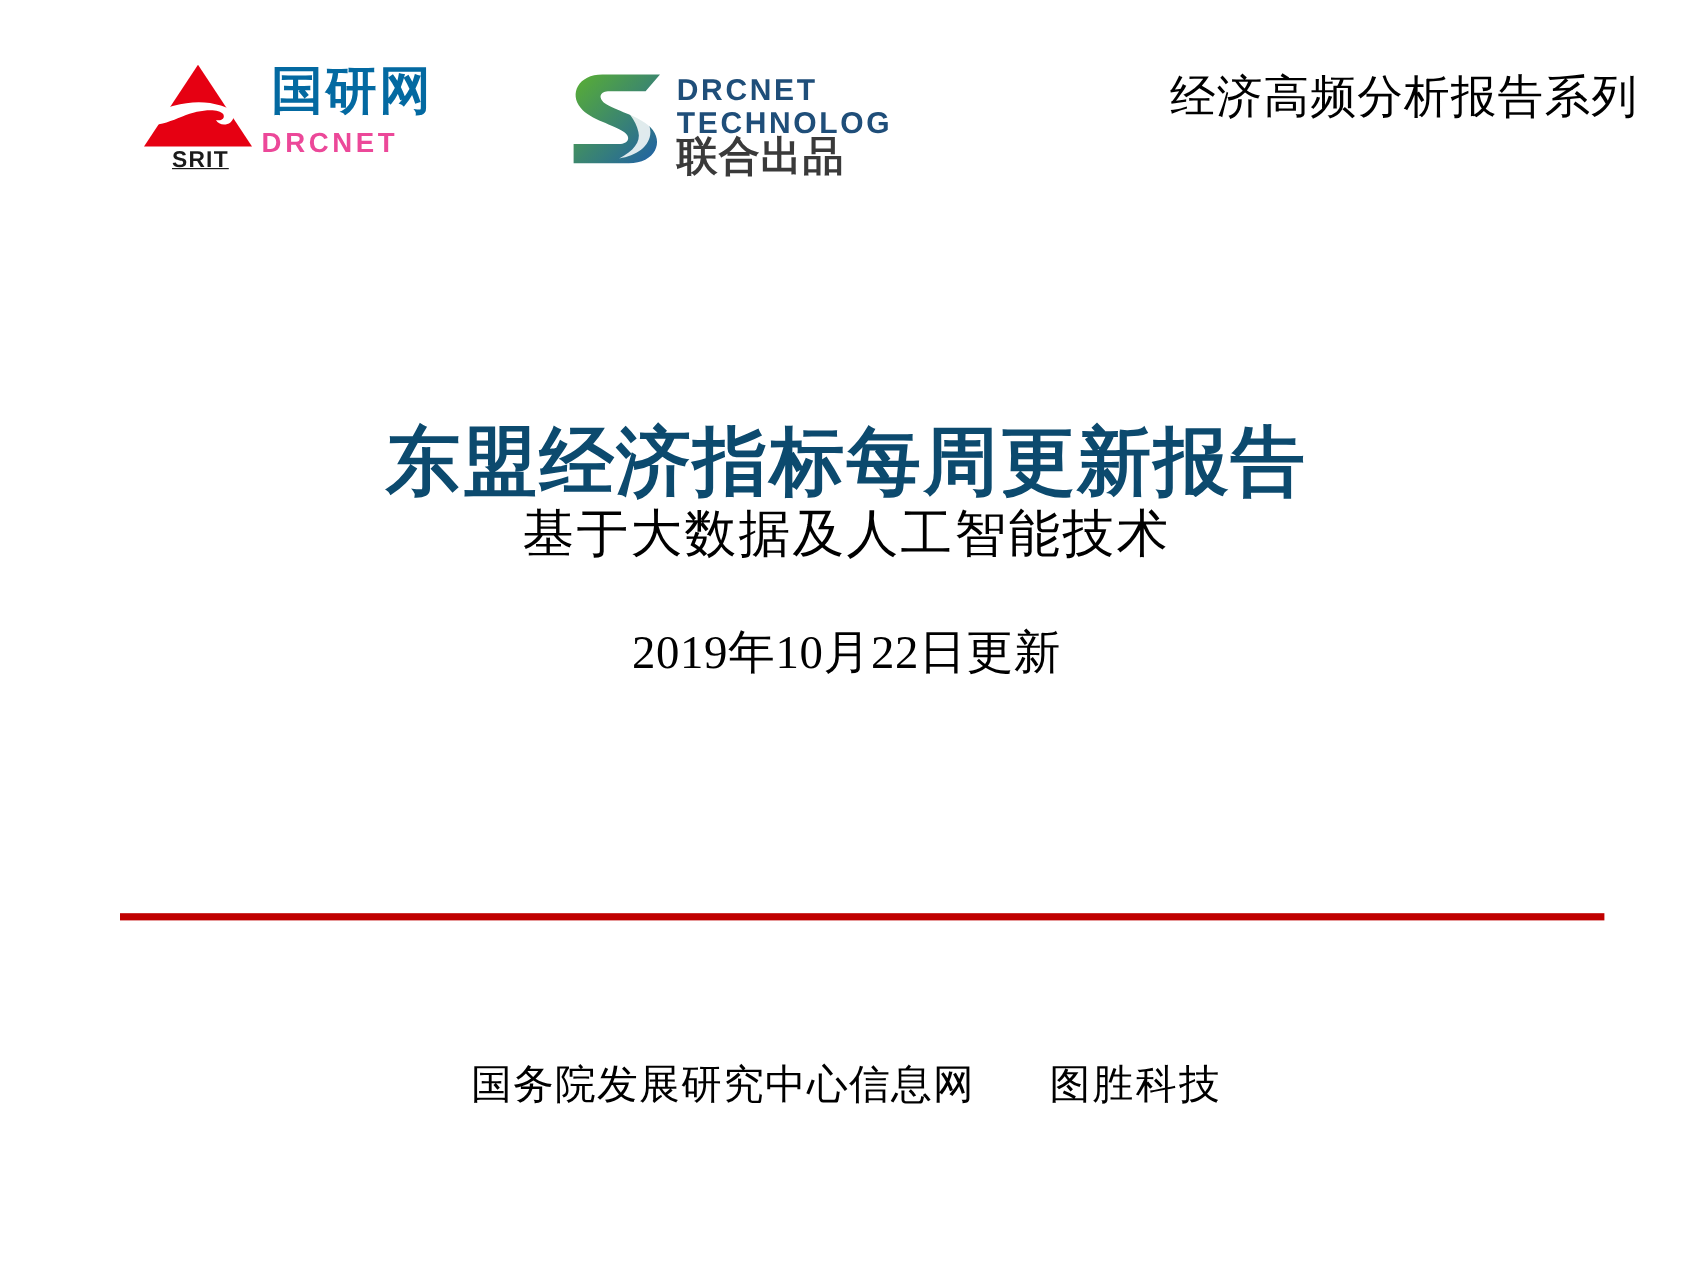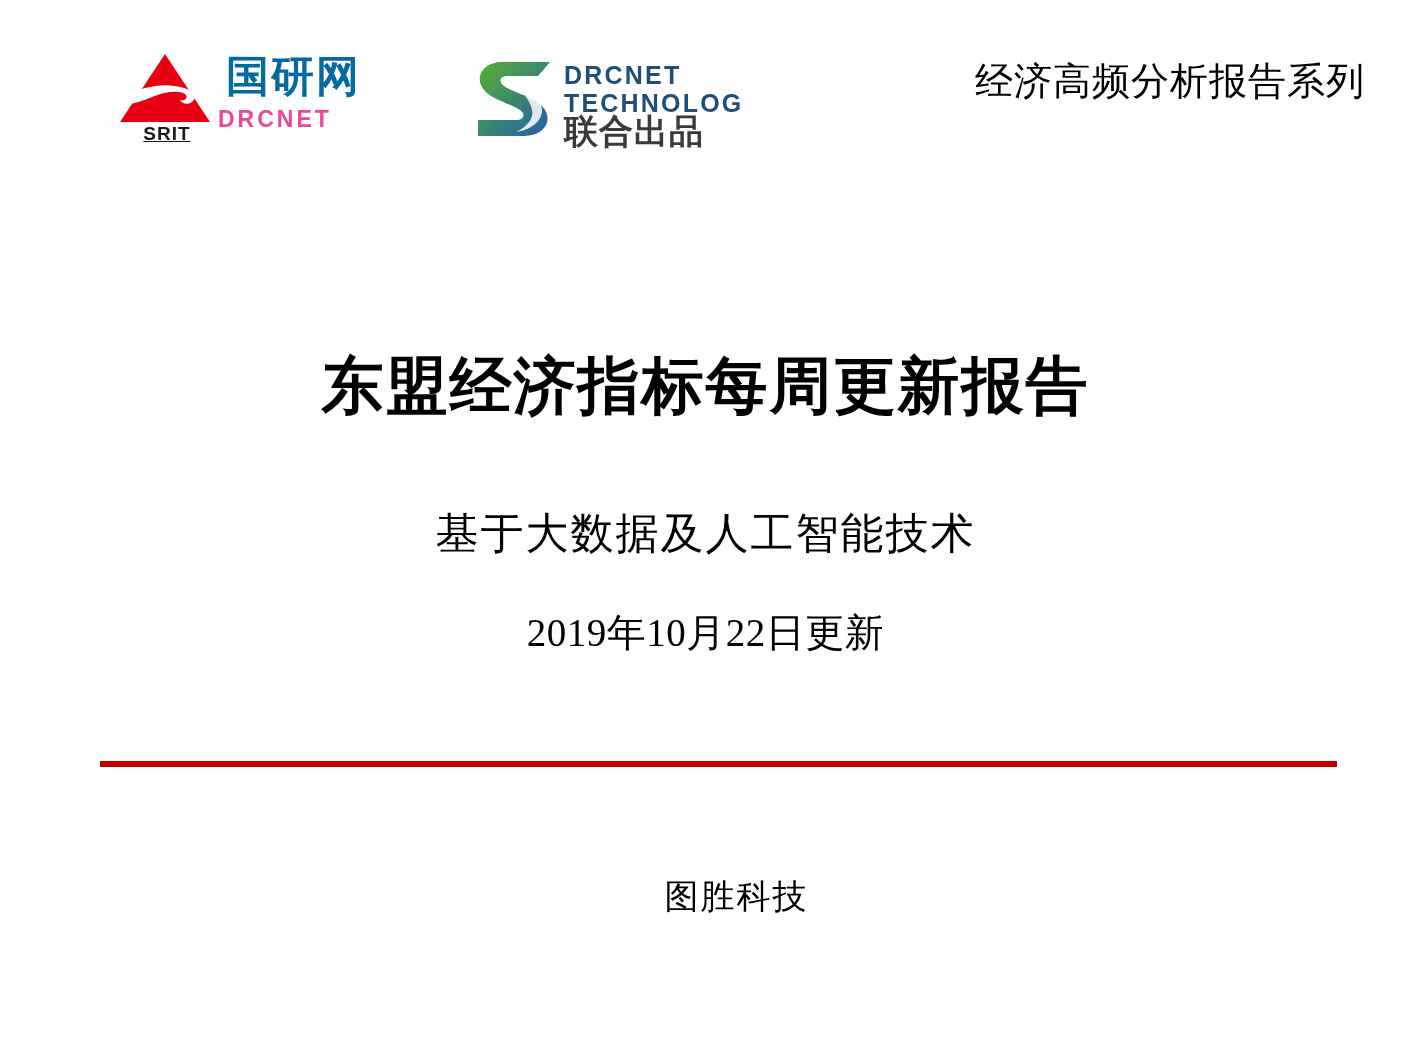--- a/index.html
+++ b/index.html
@@ -142,26 +142,25 @@
     left: 0;
     top: 352px;
     width: 1411px;
     text-align: center;
   }
   .main-title {
     font-family: "Liberation Sans", sans-serif;
     font-weight: bold;
     font-size: 62px;
     letter-spacing: 2px;
-    color: #000000;
+    color: #0c4a6e;
     line-height: 1.1;
     margin: 0;
   }
   .subtitle {
-    margin-top: 88px;
     font-family: "Liberation Serif", "DejaVu Serif", serif;
     font-size: 43px;
     letter-spacing: 2px;
     color: #000000;
     line-height: 1.2;
   }
   .update-date {
     margin-top: 50px;
     font-family: "Liberation Serif", "DejaVu Serif", serif;
     font-size: 39px;
@@ -252,17 +251,18 @@
   <div class="center-block">
     <h1 class="main-title">东盟经济指标每周更新报告</h1>
     <div class="subtitle">基于大数据及人工智能技术</div>
     <div class="update-date">2019年10月22日更新</div>
   </div>
 
   <div class="red-rule"></div>
 
   <div class="footer">
     <div class="publishers">
+      <div>国务院发展研究中心信息网</div>
     </div>
     <div class="joint-label">图胜科技</div>
   </div>
 
 </div>
 
 </body></html>

